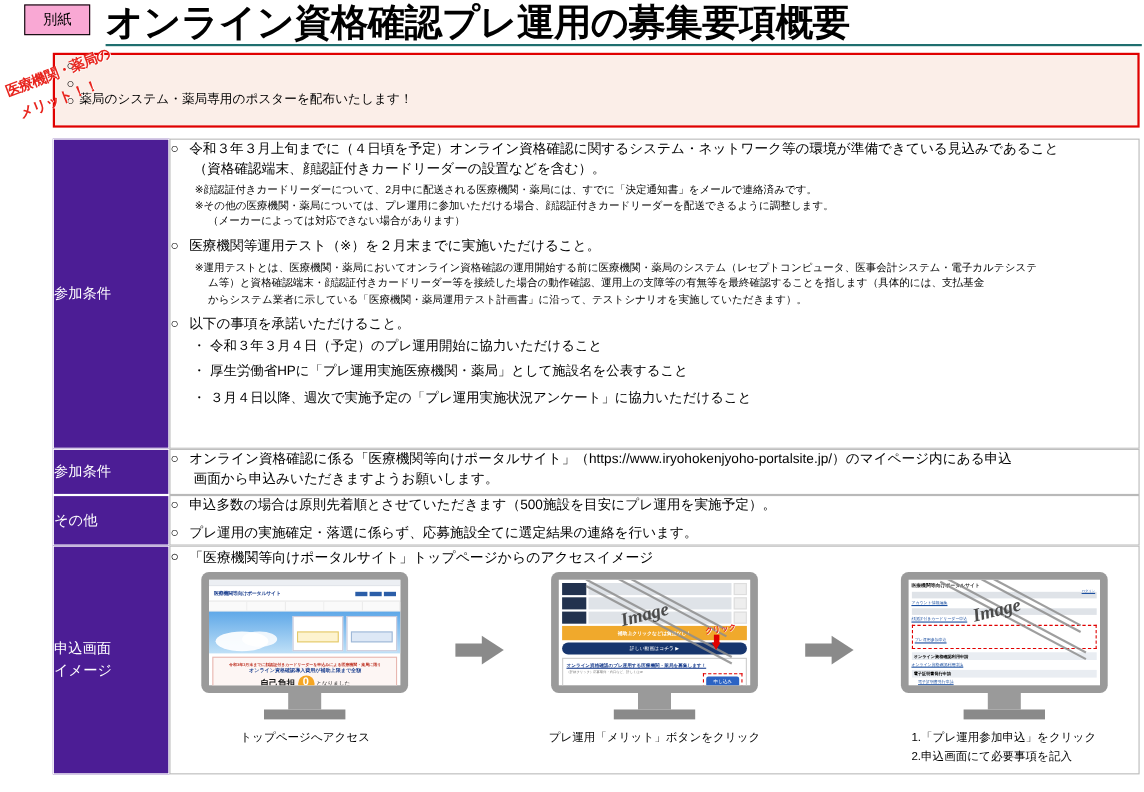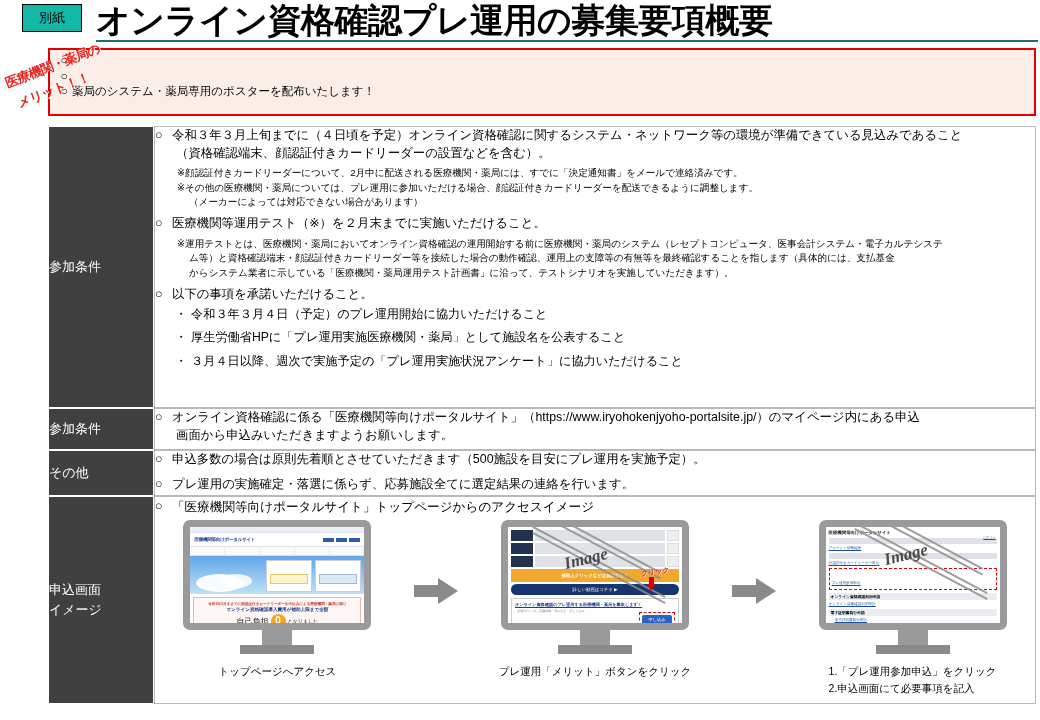--- a/index.html
+++ b/index.html
@@ -11,21 +11,21 @@
     position:relative;
   }
 
   
   .header{position:relative;height:42px;}
   .besshi{
     position:absolute;left:22px;top:4px;
     width:58px;height:26px;
     border:1.5px solid #000;
     display:flex;align-items:center;justify-content:center;
-    font-size:13px;color:#000;background:#14b8a6;
+    font-size:13px;color:#000;background:#f9a8d4;
   }
   .doc-title{
     position:absolute;left:96px;top:-2px;
     font-size:34px;font-weight:bold;letter-spacing:-0.5px;
     color:#000;white-space:nowrap;
     font-family:"DejaVu Sans","Liberation Sans",sans-serif;
   }
   .title-rule{
     position:absolute;left:96px;top:40px;width:942px;height:2px;
     background:#1f6f6f;
@@ -66,21 +66,21 @@
 
   
   .tbl{
     position:absolute;left:48px;top:126px;
     width:988px;
     border-collapse:separate;border-spacing:0;
   }
   .tbl td{vertical-align:top;padding:0;}
   .lbl{
     width:106px;
-    background:#404040;
+    background:#4c1d95;
     color:#ffffff;
     font-size:13px;
     border:1px solid #ffffff;
     box-sizing:border-box;
     padding:0 0 0 9px;
   }
   .lbl .lbl-in{display:flex;flex-direction:column;justify-content:center;height:100%;}
   .lbl .l2{line-height:1.55;}
   .cell{
     background:#ffffff;
@@ -163,21 +163,21 @@
     display:flex;flex-direction:column;align-items:center;justify-content:center;
   }
   .s1-promo .p1{font-size:3.6px;color:#c0392b;font-weight:bold;}
   .s1-promo .p2{font-size:4.6px;color:#1b3f8f;font-weight:bold;margin-top:1px;}
   .s1-promo .p3{display:flex;align-items:center;gap:2px;margin-top:2px;}
   .s1-promo .zero{
     width:15px;height:15px;border-radius:50%;background:#f5a623;
     display:flex;align-items:center;justify-content:center;
     font-size:10px;font-weight:bold;color:#fff;line-height:1;
   }
-  .s1-promo .bigtxt{font-size:8px;font-weight:normal;color:#111;}
+  .s1-promo .bigtxt{font-size:8px;font-weight:bold;color:#111;}
   .s1-promo .smtxt{font-size:5px;color:#111;}
 
   
   .s2{padding:3px;box-sizing:border-box;position:relative;height:100%;}
   .s2-row{display:flex;gap:2px;margin-bottom:2px;}
   .s2-dark{width:22px;height:11px;background:#22324e;}
   .s2-grey{flex:1;height:11px;background:#dfe3e8;}
   .s2-sm{width:12px;height:11px;background:#eee;border:1px solid #ddd;box-sizing:border-box;}
   .s2-orange{height:13px;background:#f0a92c;display:flex;align-items:center;justify-content:center;
     font-size:4.4px;color:#fff;font-weight:bold;margin-bottom:2px;}

